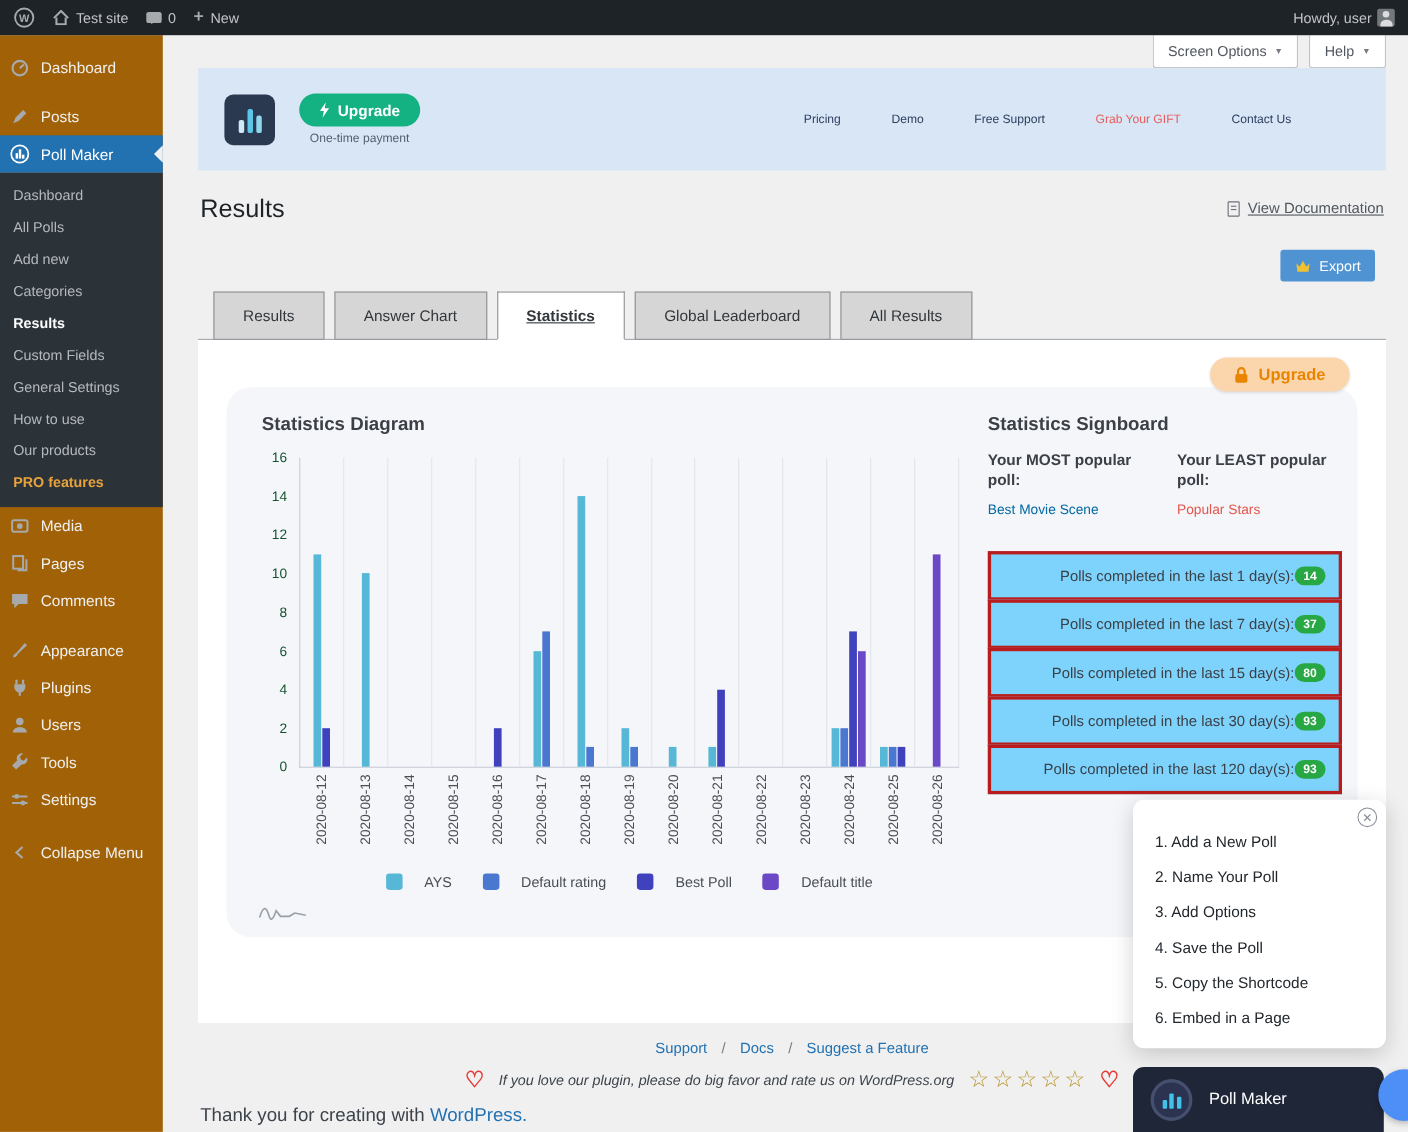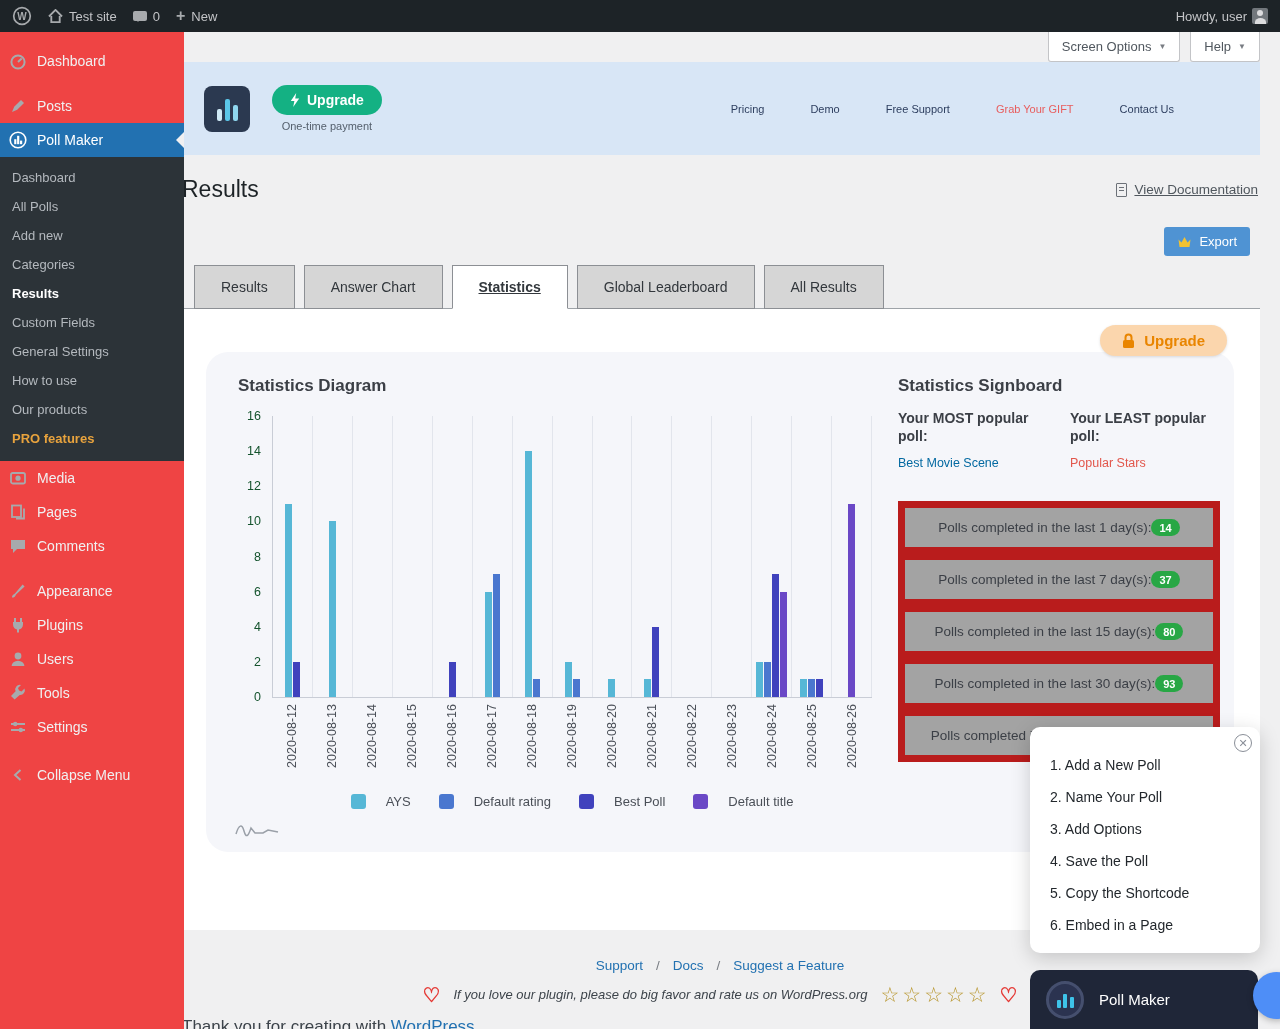--- a/index.html
+++ b/index.html
@@ -14,21 +14,21 @@
   .ab-right{margin-left:auto;display:flex;align-items:flex-end;gap:5px}
   .ab-icon{color:#a7aaad;display:flex;align-items:center}
   .bubble{width:14px;height:10px;background:#a7aaad;border-radius:2px;position:relative;display:inline-block}
   .bubble::after{content:"";position:absolute;left:2px;bottom:-4px;border:3px solid transparent;border-top:4px solid #a7aaad}
   .avatar{width:16px;height:16px;background:#72777c;border-radius:2px;position:relative;overflow:hidden;display:inline-block}
   .avatar::before{content:"";position:absolute;top:2px;left:5px;width:6px;height:6px;border-radius:50%;background:#dcdcde}
   .avatar::after{content:"";position:absolute;top:9.5px;left:2.5px;width:11px;height:8px;border-radius:50% 50% 0 0;background:#dcdcde}
   .plus{font-size:16px;line-height:1;color:#a7aaad;font-weight:bold}
 
   
-  #sidebar{position:absolute;top:32px;left:0;width:184px;bottom:0;background:#ef4444;font-size:14px;padding-top:12px;z-index:50}
+  #sidebar{position:absolute;top:32px;left:0;width:148px;bottom:0;background:#a16207;font-size:14px;padding-top:12px;z-index:50}
   .menu-item{display:flex;align-items:center;gap:9px;padding:8px 8px;min-height:34px;color:#f0f0f1;position:relative;cursor:pointer}
   .menu-icon{flex:0 0 20px;display:flex;justify-content:center;color:#a7aaad}
   .menu-item.active{background:#2271b1;color:#fff}
   .menu-item.active .menu-icon{color:#fff}
   .menu-item.active::after{content:"";position:absolute;right:0;top:50%;margin-top:-8px;border:8px solid transparent;border-right-color:#f0f0f1}
   .menu-sep{height:11px}
   ul.submenu{background:#2c3338;list-style:none;padding:6px 0 8px}
   ul.submenu li{padding:7px 12px;font-size:13px;color:#b4b9be;cursor:pointer}
   ul.submenu li.current{color:#fff;font-weight:bold}
   ul.submenu li.pro{color:#e8a33d;font-weight:bold}
@@ -87,25 +87,25 @@
 
   
   .signboard{flex:0 0 330px;padding:24px 14px 0 0}
   .sb-title{font-size:17px;font-weight:bold;color:#3b3f46}
   .sb-cols{display:flex;gap:22px;margin-top:14px}
   .sb-col{width:150px}
   .sb-col-label{font-size:14px;font-weight:bold;color:#3b3f46;line-height:1.25}
   .sb-most{color:#0369a1;font-size:12.5px;margin-top:11px}
   .sb-least{color:#e2574c;font-size:12.5px;margin-top:11px}
   .sb-table{margin-top:32px}
-  .sb-row{display:flex;align-items:center;justify-content:center;background:#a3a3a3;border:7px solid #b91c1c;margin-top:-1px;padding:11px 12px;font-size:13.5px;color:#3b3f46}
+  .sb-row{display:flex;align-items:center;justify-content:flex-end;background:#7dd3fc;border:3px solid #b91c1c;margin-top:-1px;padding:11px 12px;font-size:13.5px;color:#3b3f46}
   .sb-badge{background:#28a745;color:#fff;font-size:11px;font-weight:bold;border-radius:9px;padding:2.5px 8px;min-width:27px;text-align:center}
 
   
-  .footer-links{margin-top:28px;display:flex;justify-content:center;align-items:center;font-size:13.5px}
+  .footer-links{margin-top:15px;display:flex;justify-content:center;align-items:center;font-size:13.5px}
   .flink{color:#2271b1;margin:0 4px}
   .fsep{color:#787c82;margin:0 9px}
   .rating-row{margin-top:11px;display:flex;justify-content:center;align-items:center;gap:13px}
   .heart{color:#e53935;font-size:20px;font-weight:bold;line-height:1}
   .rate-text{font-style:italic;font-size:13px;color:#3c434a}
   .stars{display:flex;gap:3px}
   .star{color:#b8962e;font-size:21px;line-height:1;cursor:pointer}
   .thanks{margin:12px 0 0 22px;font-size:17px;color:#3c434a}
   .thanks a{color:#2271b1}
 

